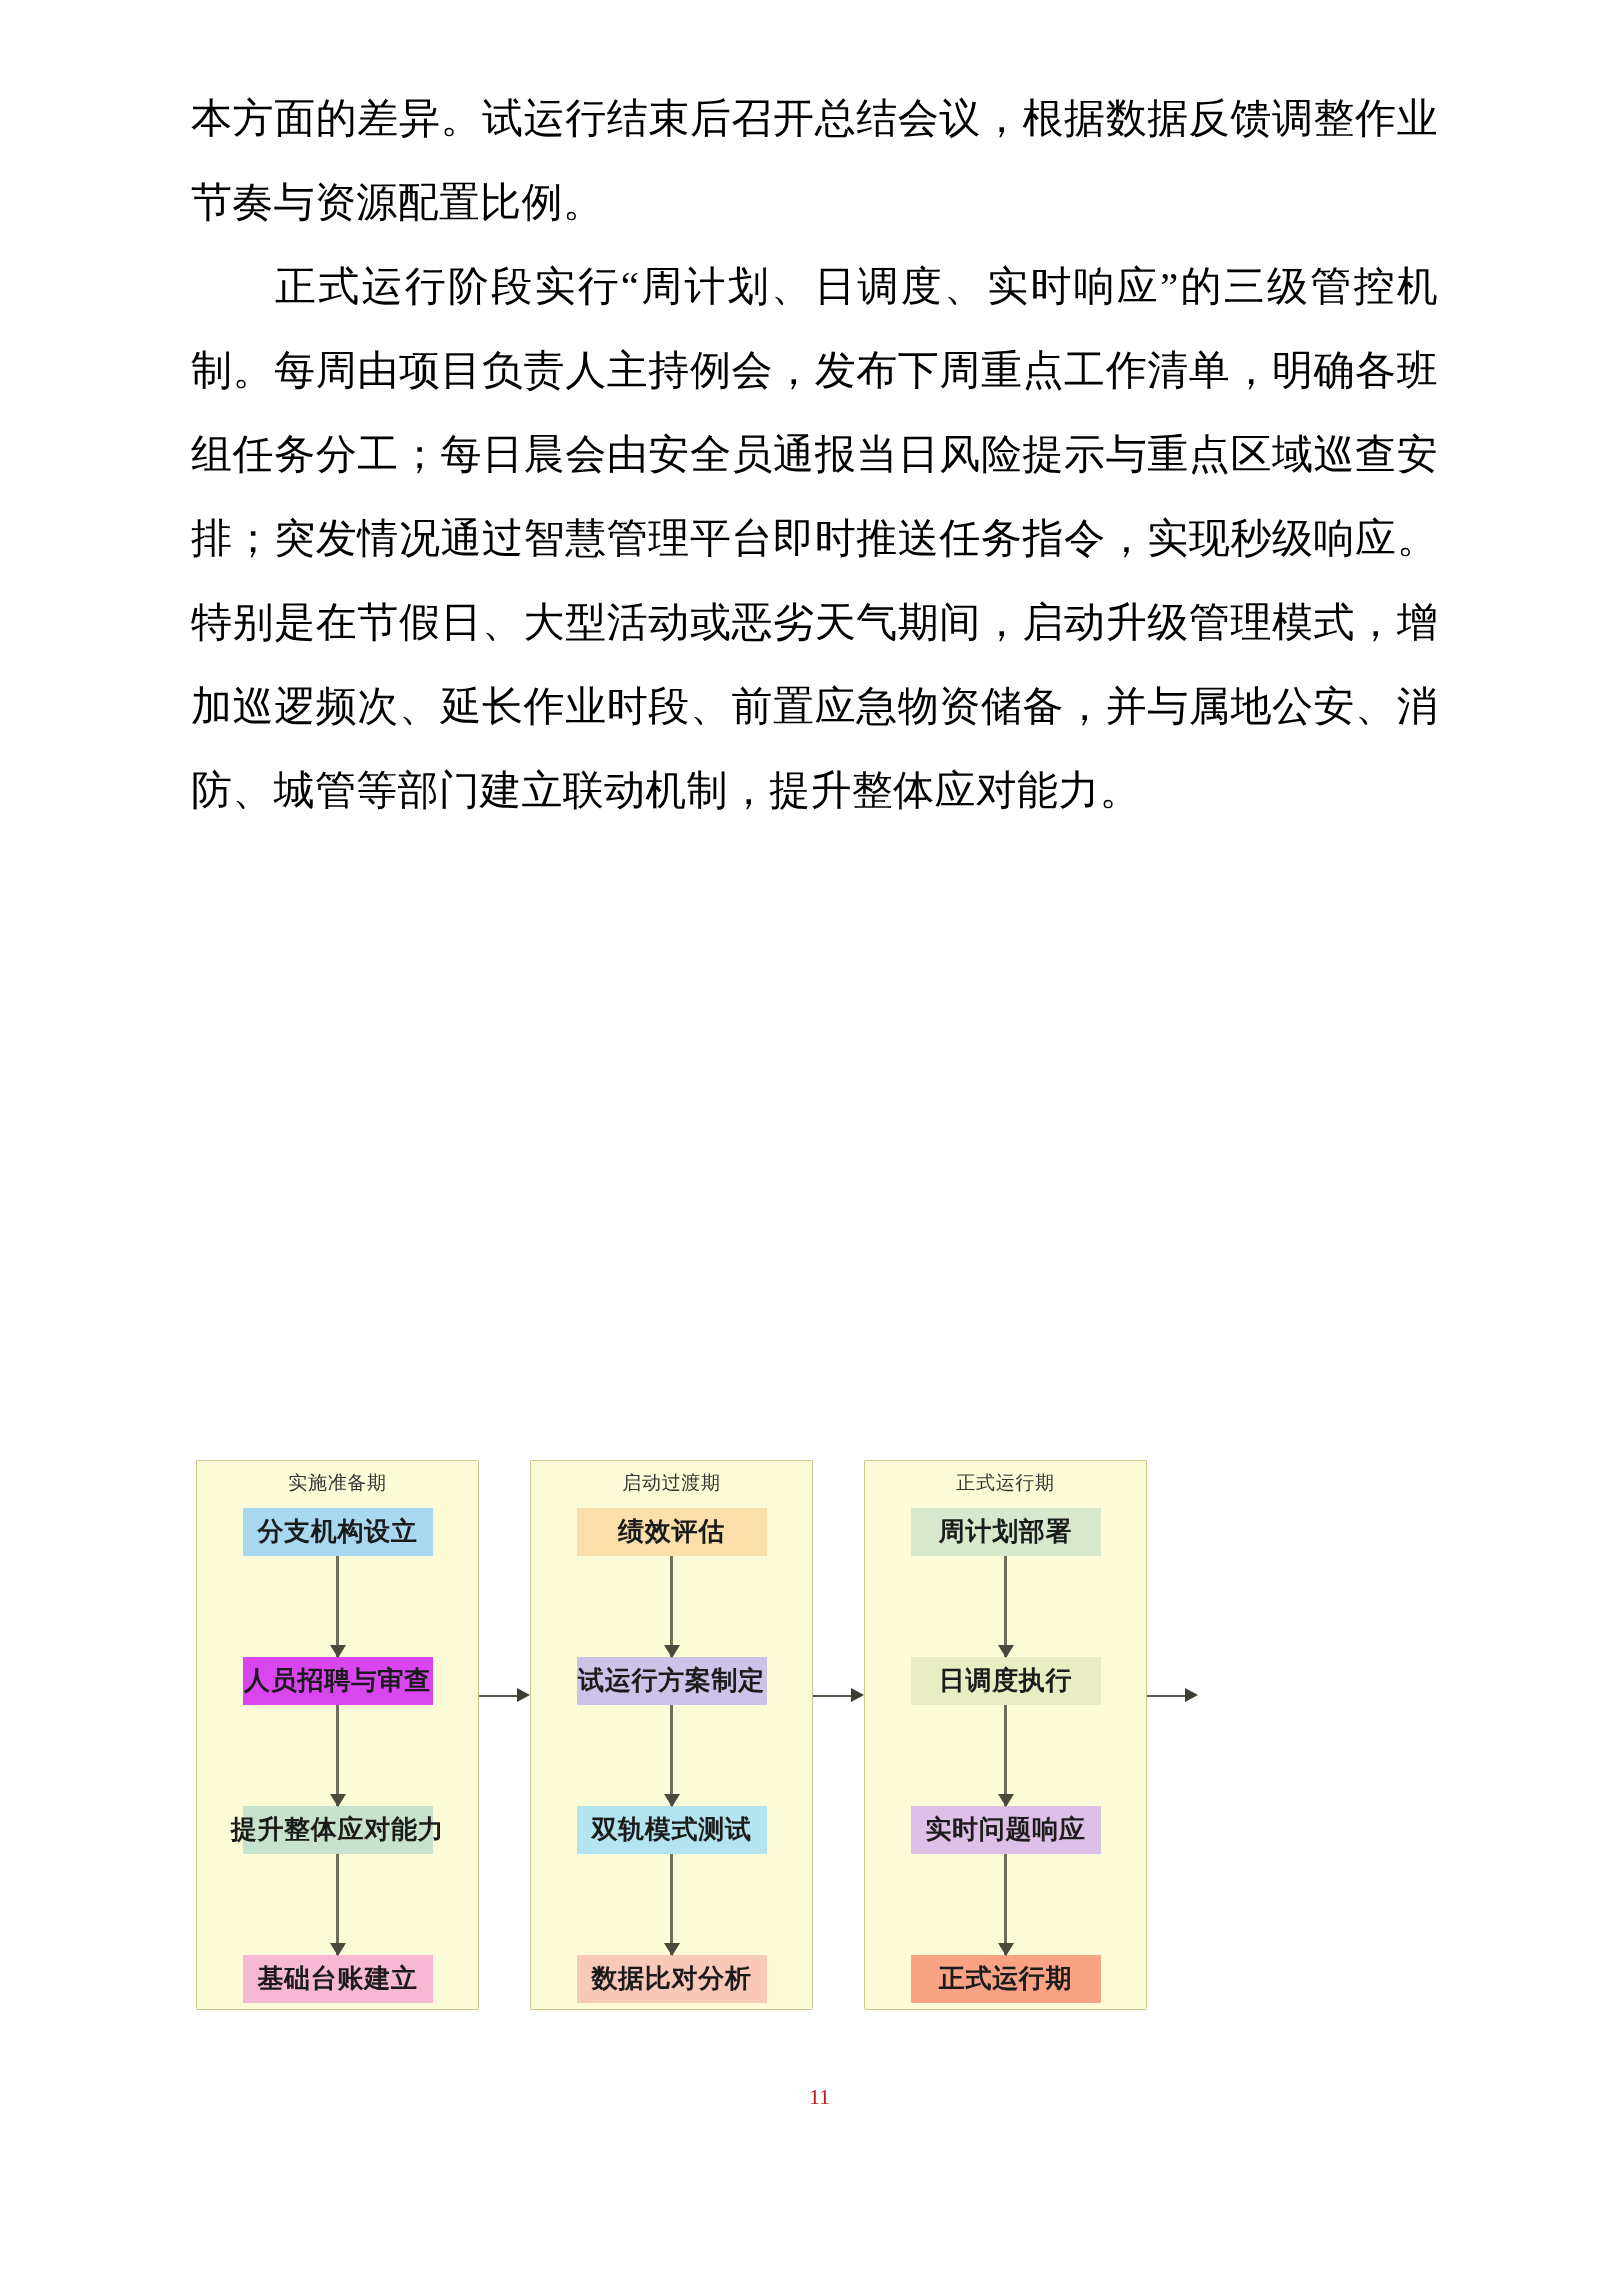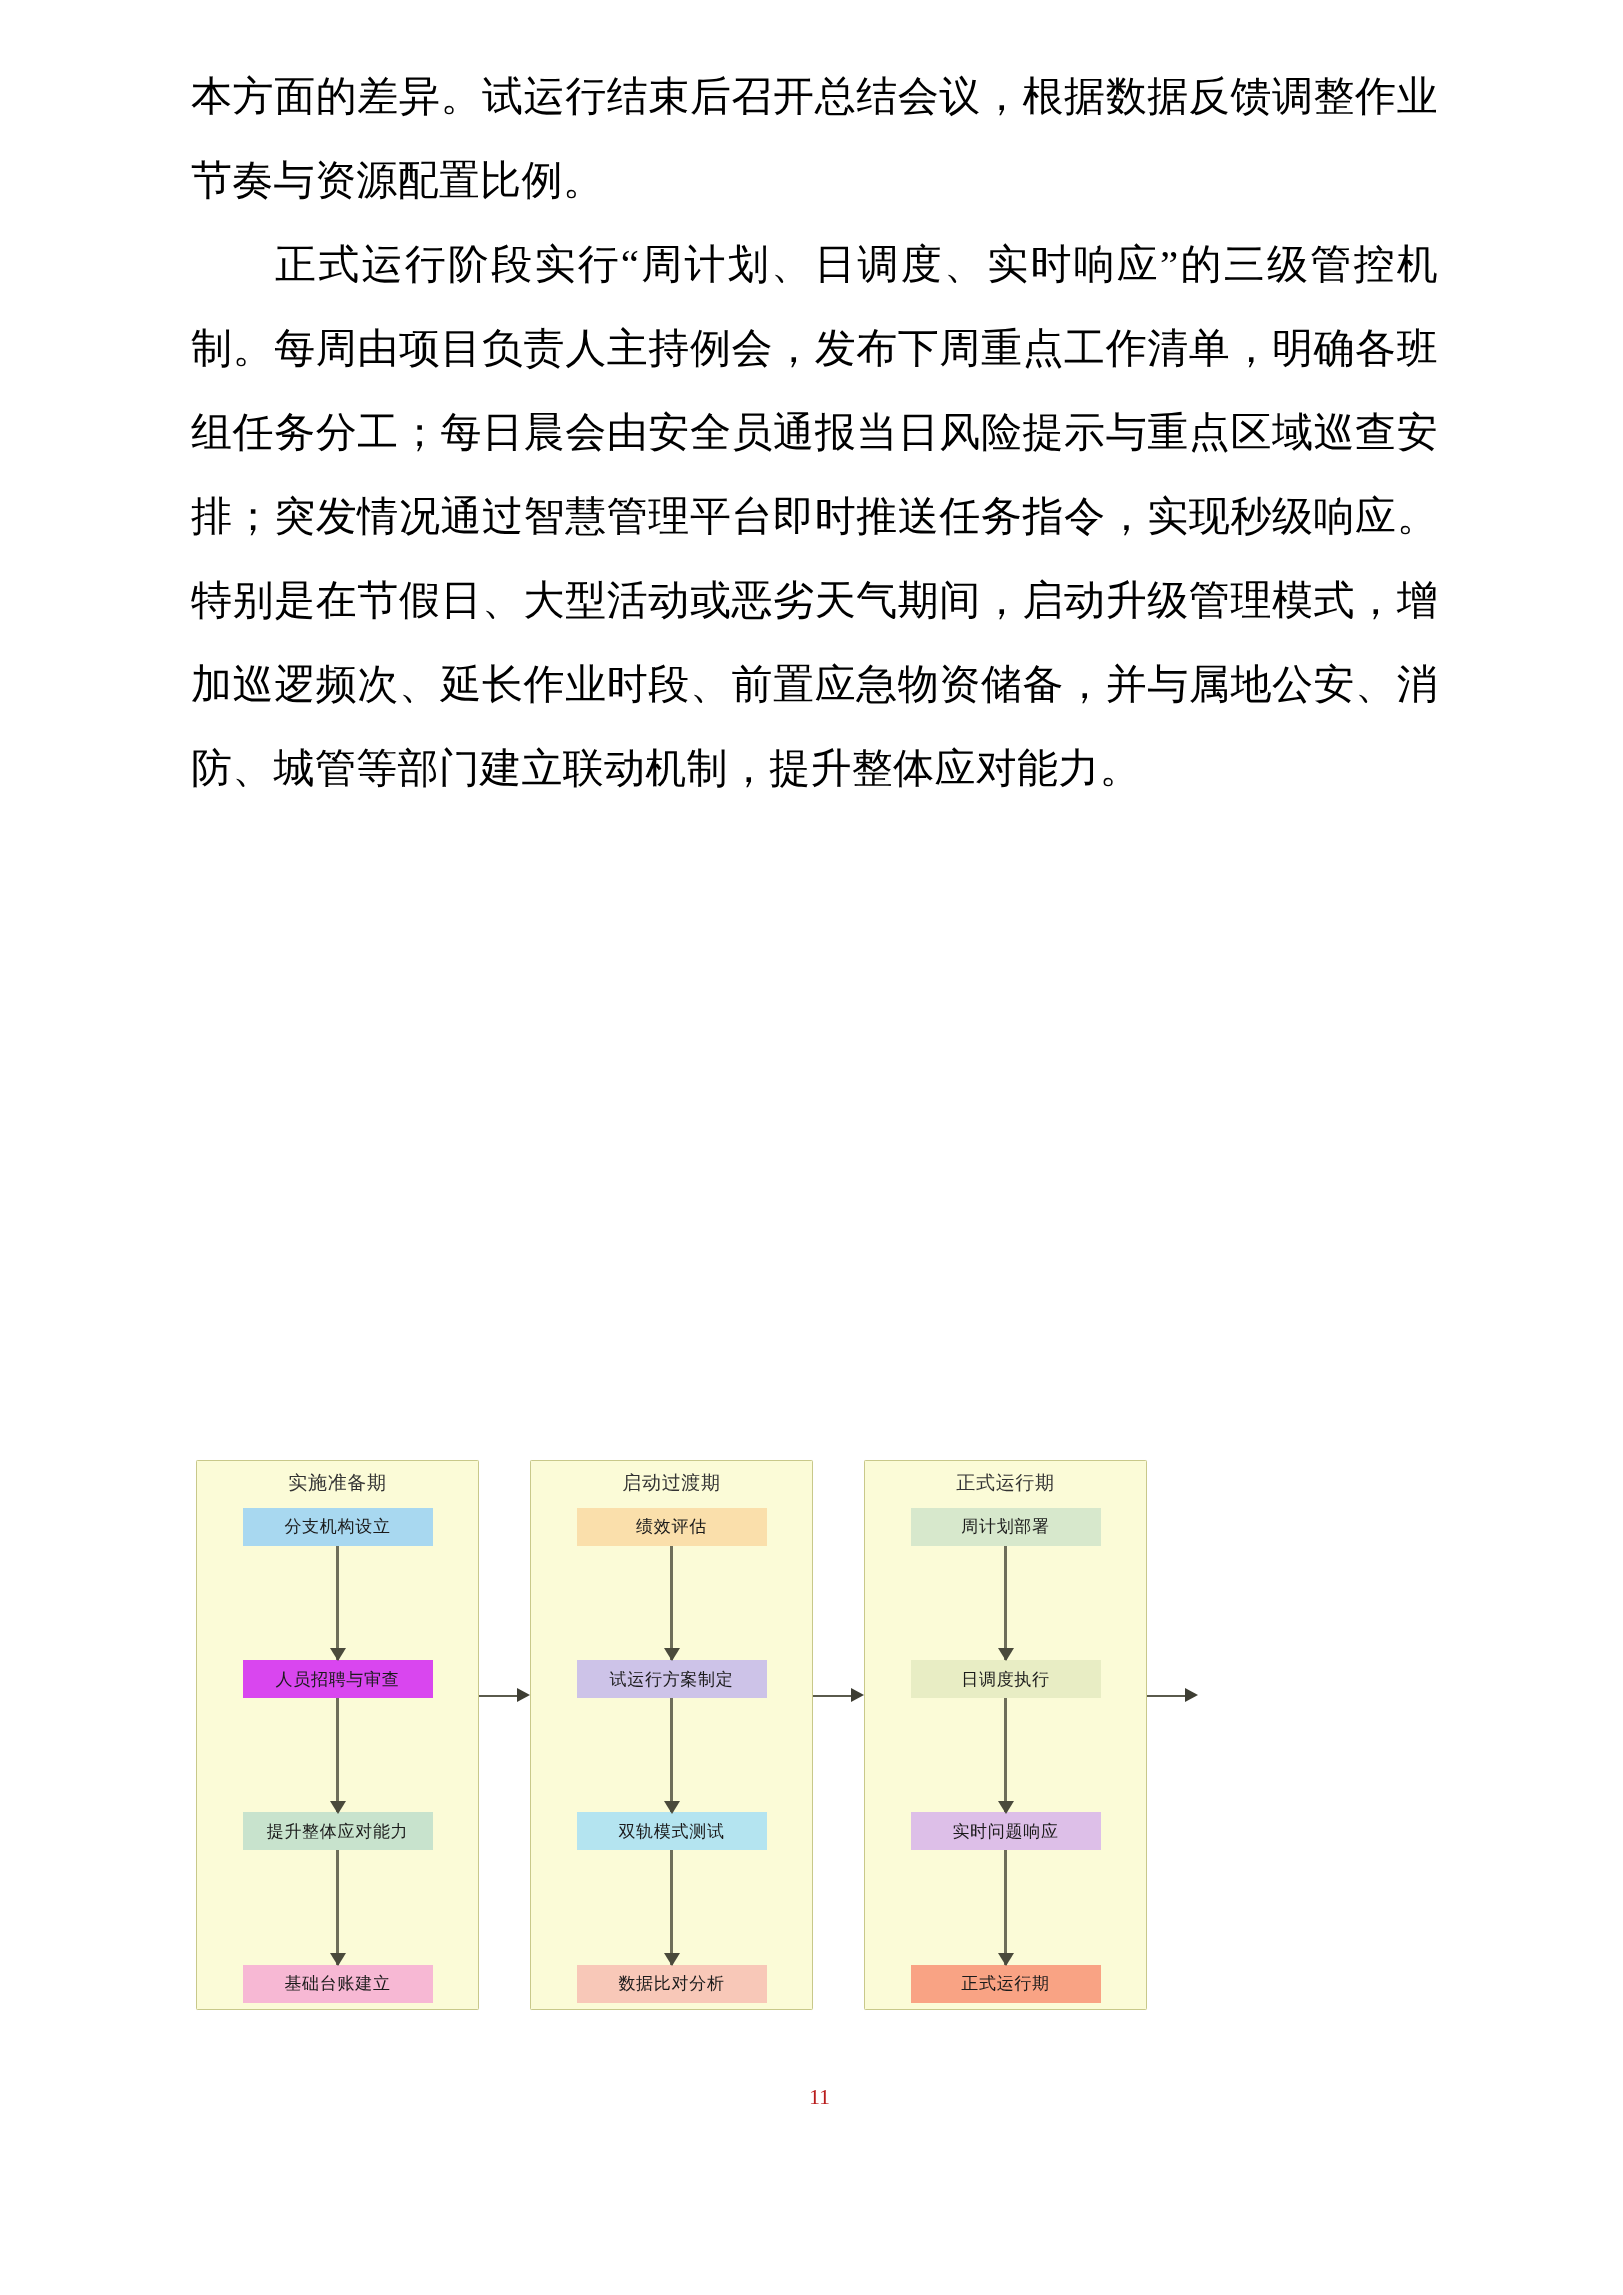--- a/index.html
+++ b/index.html
@@ -20,21 +20,21 @@
   .page {
     position: absolute;
     inset: 0;
     background: #ffffff;
   }
 
   
   .content {
     position: absolute;
     left: 191px;
-    top: 54px;
+    top: 76px;
     width: 1247px;
   }
 
   .para {
     font-size: 41px;
     line-height: 84px;
     text-align: justify;
     text-justify: inter-ideograph;
     margin: 0 0 0 0;
     letter-spacing: 0.3px;
@@ -78,31 +78,32 @@
     font-family: "DejaVu Sans", "Liberation Sans", sans-serif;
     font-size: 19px;
     color: #333333;
     margin-bottom: 11.8px;
     letter-spacing: 0.7px;
     white-space: nowrap;
   }
 
   .node {
     width: 190px;
-    height: 38px;
+    height: 48px;
     box-sizing: border-box;
     display: flex;
     align-items: center;
     justify-content: center;
     font-family: "DejaVu Sans", "Liberation Sans", sans-serif;
-    font-size: 17px;
+    font-size: 26px;
     color: #1b1b1b;
     letter-spacing: 0.7px;
     white-space: nowrap;
     flex: 0 0 auto;
+    font-weight: bold;
   }
   .lane.narrow .node { width: 164px; }
 
   .connector {
     flex: 1 1 auto;
     width: 2.6px;
     min-height: 26px;
     background: #6e6e5a;
     position: relative;
   }

